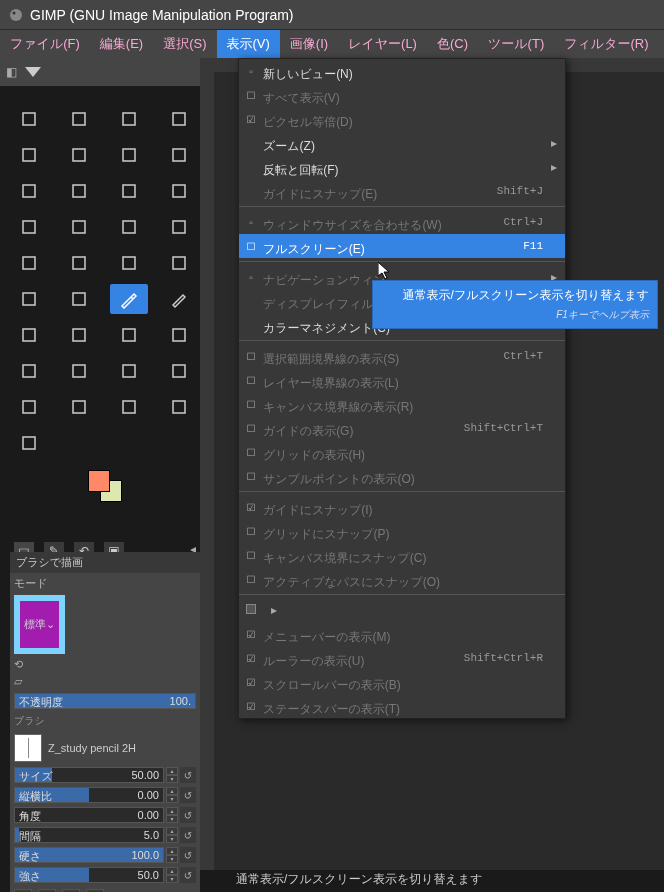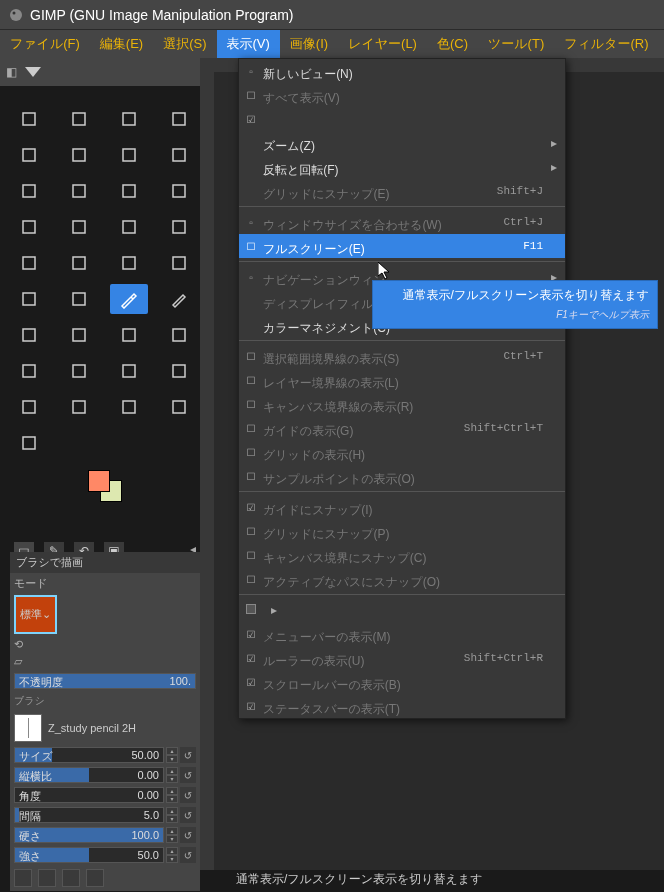--- a/index.html
+++ b/index.html
@@ -1,21 +1,21 @@
 <!DOCTYPE html>
 <html><head>
 <meta charset="utf-8">
 <style>
 * { margin: 0; padding: 0; box-sizing: border-box; font-family: "Segoe UI", "Yu Gothic", sans-serif; }
 body { background: #1a1a1a; width: 664px; height: 892px; overflow: hidden; color: #ccc; font-size: 12px; position: relative; }
 .titlebar { background: #454545; height: 30px; display: flex; align-items: center; padding: 0 8px; border-bottom: 1px solid #2a2a2a; }
 .titlebar-icon { width: 16px; height: 16px; margin-right: 6px; }
 .titlebar-text { color: #fff; font-size: 14px; }
 .menubar { background: #454545; height: 28px; display: flex; align-items: stretch; }
-.menubar-item { padding: 0 10px; display: flex; align-items: center; color: #eab308; cursor: default; font-size: 13px; }
+.menubar-item { padding: 0 10px; display: flex; align-items: center; color: #f9a8d4; cursor: default; font-size: 13px; }
 .menubar-item.active { background: #3584e4; color: #fff; }
 .toolbox-tabs { background: #454545; height: 28px; display: flex; align-items: center; padding-left: 6px; gap: 8px; }
 .canvas-area { position: absolute; left: 200px; top: 58px; right: 0; bottom: 22px; background: #454545; }
 .canvas-inner { position: absolute; left: 14px; top: 14px; right: 0; bottom: 0; background: #2a2a2a; }
 .ruler-h { position: absolute; left: 14px; top: 0; right: 0; height: 14px; background: #383838; }
 .ruler-v { position: absolute; left: 0; top: 14px; width: 14px; bottom: 0; background: #383838; }
 .corner { position: absolute; left:0; top:0; width:14px; height:14px; background:#383838; }
 .toolbox { position: absolute; left: 10px; top: 100px; width: 190px; }
 .tool-grid { display: grid; grid-template-columns: repeat(4, 1fr); gap: 6px 10px; padding: 4px 0; }
 .tool { width: 38px; height: 30px; display: flex; align-items: center; justify-content: center; cursor: pointer; }
@@ -25,21 +25,21 @@
 .color-block { display: flex; justify-content: center; margin-top: 8px; }
 .fg-color { width: 22px; height: 22px; background: #ff8866; border: 1px solid #000; position: relative; z-index: 2; }
 .bg-color { width: 22px; height: 22px; background: #dde8b0; border: 1px solid #000; margin-left: -10px; margin-top: 10px; }
 .dock-tabs { position: absolute; left: 10px; top: 540px; width: 190px; height: 22px; display: flex; align-items: center; gap: 10px; padding: 0 4px; }
 .dock-tab { width: 20px; height: 18px; background: #3a3a3a; display:flex; align-items:center; justify-content:center;}
 .dock-tab.active { background: #454545; border-bottom:2px solid #3584e4;}
 .tool-options { position: absolute; left: 10px; top: 552px; width: 190px; background: #454545; font-size: 11px; }
 .opt-header { background:#383838; padding:3px 6px; font-size:11px;}
 .opt-row { display: flex; align-items: flex-start; padding: 3px 4px; gap: 4px; flex-direction: column; }
 .opt-label { color: #bbb; min-width: 36px; }
-.opt-select { flex: 1; background: #c2410c; border: 2px solid #7dd3fc; padding: 10px 4px; color: #ccc; display:flex; justify-content:space-between; align-items:center;}
+.opt-select { flex: 1; background: #a21caf; border: 6px solid #7dd3fc; padding: 16px 4px; color: #ccc; display:flex; justify-content:space-between; align-items:center;}
 .slider-row { padding: 2px 4px; display:flex; align-items:flex-start; gap:2px;}
 .slider { flex:1; height: 16px; position: relative; background: #2a2a2a; border: 1px solid #555; }
 .slider-fill { position:absolute; left:0; top:0; bottom:0; background:#3a6aa8; }
 .slider-label { position:absolute; left:4px; top:1px; color:#ddd; font-size:11px; z-index:2;}
 .slider-val { position:absolute; right:4px; top:1px; color:#ddd; font-size:11px; z-index:2;}
 .slider-btns { display:flex; flex-direction:column; width:12px;}
 .slider-btn { height:8px; background:#3a3a3a; border:1px solid #555; font-size:6px; line-height:6px; text-align:center; color:#aaa;}
 .reset-btn { width:16px; height:16px; background:#3a3a3a; display:flex;align-items:center;justify-content:center; color:#aaa; font-size:10px;}
 .brush-prev { display:flex; align-items:center; gap:6px; padding:3px 4px;}
 .brush-thumb { width:28px; height:28px; background:#fff; border:1px solid #666; position:relative;}
@@ -415,35 +415,36 @@
       <span class="menu-label">新しいビュー(N)</span>
       <span class="menu-arrow"></span>
     </div>
     <div class="menu-item disabled">
       <span class="menu-cb">☐</span>
       <span class="menu-label">すべて表示(V)</span>
       <span class="menu-arrow"></span>
     </div>
     <div class="menu-item disabled">
       <span class="menu-cb">☑</span>
+      <span class="menu-label">ピクセル等倍(D)</span>
       <span class="menu-arrow"></span>
     </div>
     <div class="menu-item">
       <span class="menu-cb"></span>
       <span class="menu-label">ズーム(Z)</span>
       <span class="menu-arrow">▸</span>
     </div>
     <div class="menu-item">
       <span class="menu-cb"></span>
       <span class="menu-label">反転と回転(F)</span>
       <span class="menu-arrow">▸</span>
     </div>
     <div class="menu-item disabled">
       <span class="menu-cb"></span>
-      <span class="menu-label">グリッドにスナップ(E)</span>
+      <span class="menu-label">ガイドにスナップ(E)</span>
       <span class="menu-accel">Shift+J</span>
       <span class="menu-arrow"></span>
     </div>
     <div class="menu-sep"></div>
     <div class="menu-item disabled">
       <span class="menu-cb">▫</span>
       <span class="menu-label">ウィンドウサイズを合わせる(W)</span>
       <span class="menu-accel">Ctrl+J</span>
       <span class="menu-arrow"></span>
     </div>

